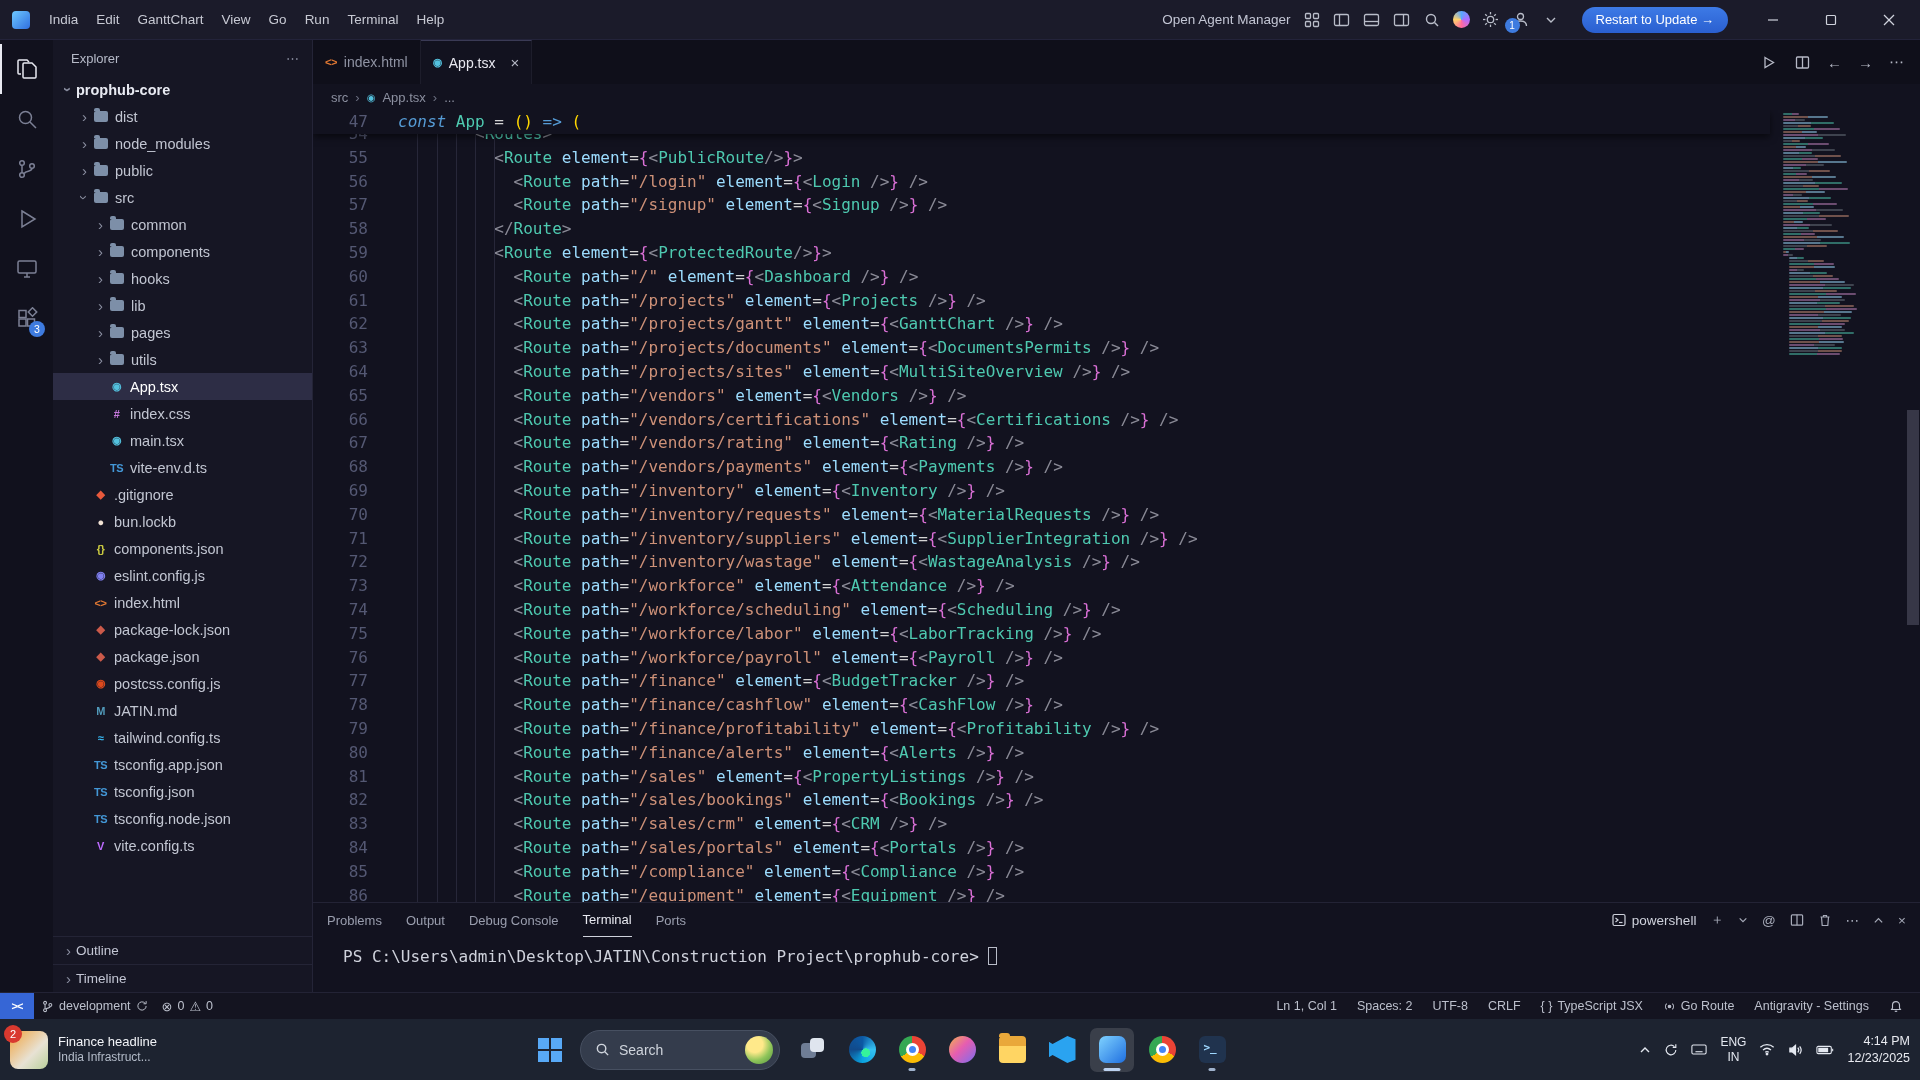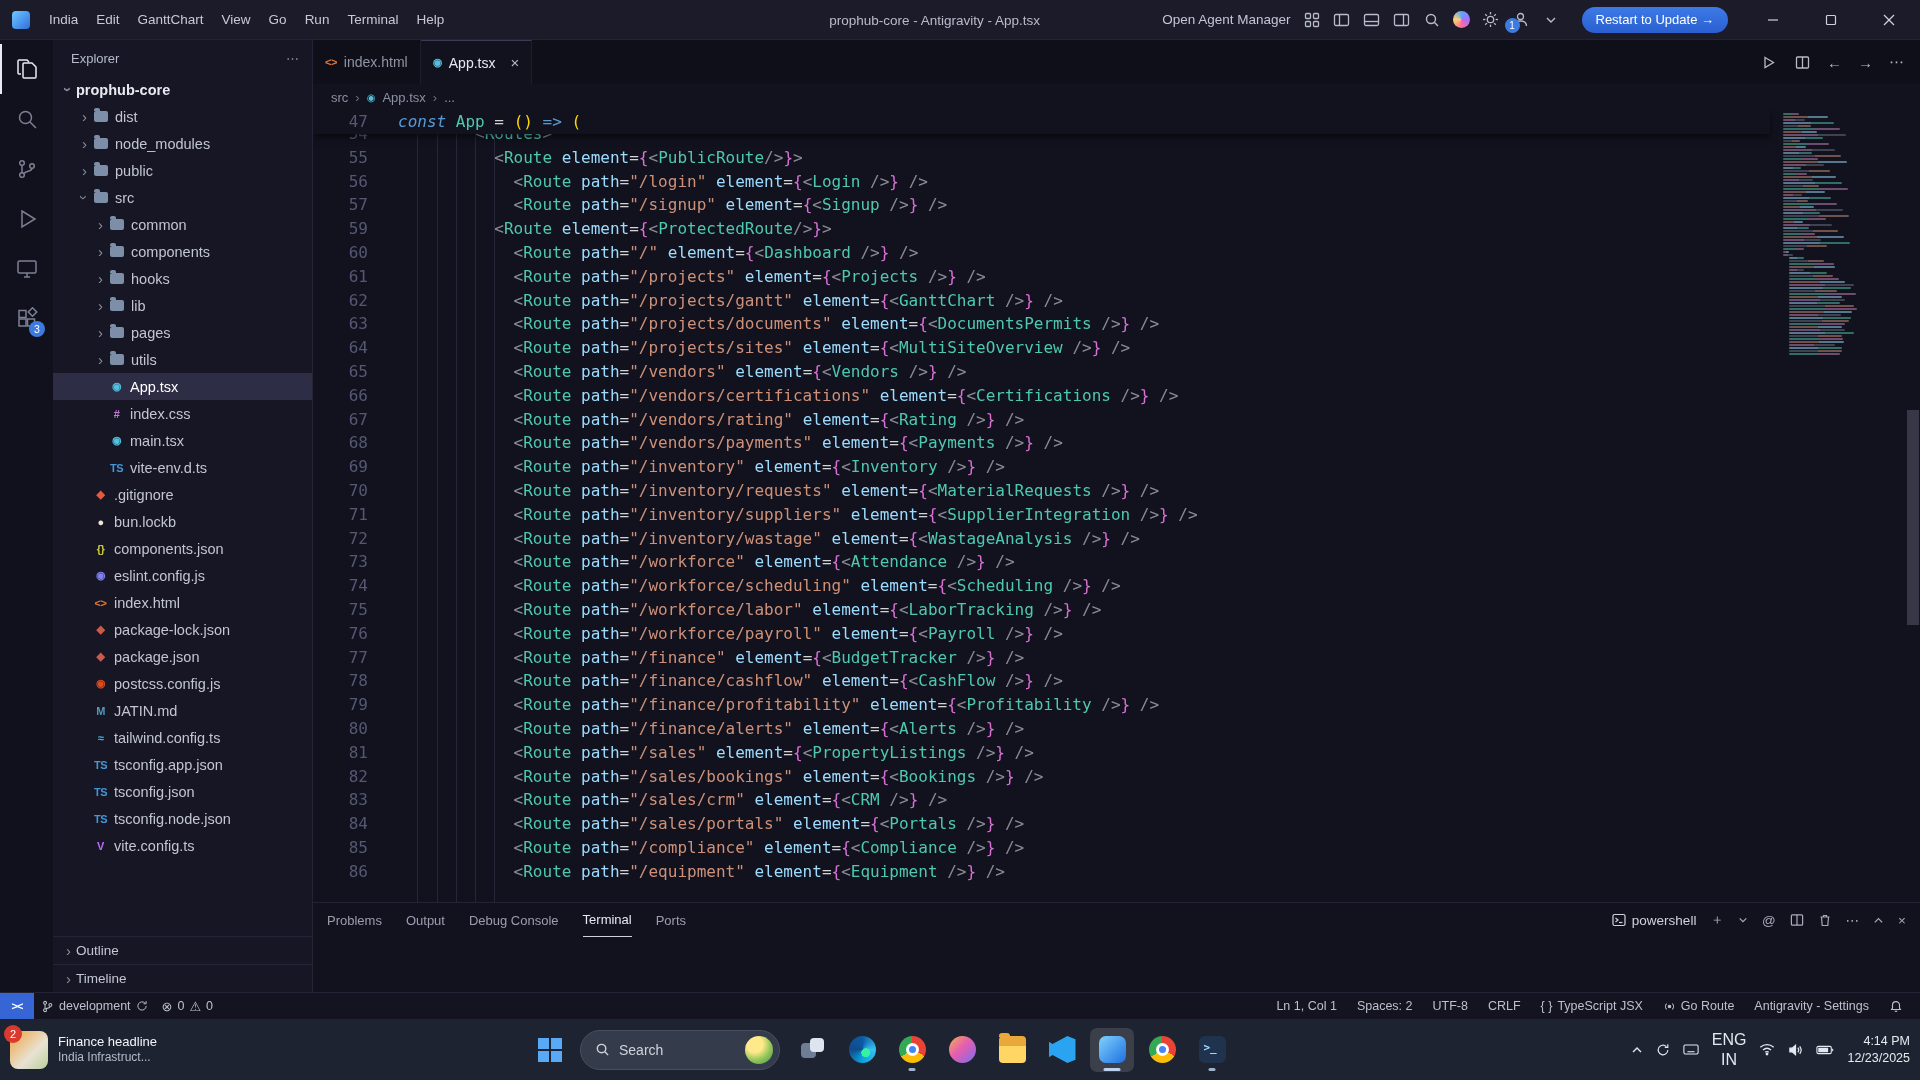--- a/index.html
+++ b/index.html
@@ -171,42 +171,41 @@
        background:linear-gradient(180deg,#e9a83a 0 38%,#ffd563 38% 100%); }
   .i-folder::before { content:''; position:absolute; top:-3px; left:0; width:11px; height:4px;
        background:#e9a83a; border-radius:3px 3px 0 0; }
   .i-vscode { background:#2aa3f0;
        clip-path:polygon(70% 0,100% 12%,100% 88%,70% 100%,15% 70%,0 80%,0 20%,15% 30%); }
   .i-antigravity { border-radius:7px; background:linear-gradient(135deg,#7fd2ff,#1f6fe0); }
   .i-terminal { border-radius:6px; background:#20334e; position:relative; }
   .i-terminal::after { content:'>_'; position:absolute; left:5px; top:5px; color:#9fd8ff;
        font:bold 11px "DejaVu Sans Mono", monospace; }
   .tb-tray { position:absolute; right:10px; top:0; bottom:0; display:flex; align-items:center; gap:13px; }
-  .tray-lang { font-size:16px; line-height:1.2; text-align:center; color:#e4e8f0; }
+  .tray-lang { font-size:12px; line-height:1.2; text-align:center; color:#e4e8f0; }
   .tray-time { font-size:12.5px; line-height:1.35; text-align:right; color:#e8eaf0; }
   svg { display:block; }
 </style>
 </head>
 <body>
 
 <div class="window">
 
   <div class="titlebar">
     <div class="app-logo"></div>
     <div style="display:flex">
         <span class="menu-item">India</span>
         <span class="menu-item">Edit</span>
         <span class="menu-item">GanttChart</span>
         <span class="menu-item">View</span>
         <span class="menu-item">Go</span>
         <span class="menu-item">Run</span>
         <span class="menu-item">Terminal</span>
         <span class="menu-item">Help</span>
       </div>
-    <div class="tb-title">prophub-core - Antigravity - App.tsx</div>
     <div class="tb-right">
       <span class="lbl">Open Agent Manager</span>
       <span class="tb-icon">
         <svg width="16" height="16" viewBox="0 0 16 16" fill="none" stroke="#b9bdc9" stroke-width="1.3">
           <rect x="1.5" y="1.5" width="5" height="5" rx="1"></rect>
             <rect x="9.5" y="1.5" width="5" height="5" rx="1"></rect>
           <rect x="1.5" y="9.5" width="5" height="5" rx="1"></rect>
             <rect x="9.5" y="9.5" width="5" height="5" rx="1"></rect>
         </svg>
         </span>
@@ -539,20 +538,21 @@
         <div class="guide" style="left:162px"></div>
         <div class="guide" style="left:181px"></div>
         <div class="sticky">
             <div class="code-line"><span class="ln">47</span><span class="lc"><span class="tk-kc">const</span><span class="tk-o"> </span><span class="tk-t">App</span><span class="tk-o"> </span><span class="tk-o">=</span><span class="tk-o"> </span><span class="tk-g">(</span><span class="tk-g">)</span><span class="tk-o"> </span><span class="tk-k">=&gt;</span><span class="tk-o"> </span><span class="tk-g">(</span></span></div>
           </div>
         <div class="code-lines">
             <div class="code-line" style="margin-top: -12px;"><span class="ln">54</span><span class="lc"><span class="tk-o">        </span><span class="tk-p">&lt;</span><span class="tk-t">Routes</span><span class="tk-p">&gt;</span></span></div>
             <div class="code-line"><span class="ln">55</span><span class="lc"><span class="tk-o">          </span><span class="tk-p">&lt;</span><span class="tk-t">Route</span><span class="tk-o"> </span><span class="tk-a">element</span><span class="tk-o">=</span><span class="tk-br">{</span><span class="tk-p">&lt;</span><span class="tk-t">PublicRoute</span><span class="tk-p">/&gt;</span><span class="tk-br">}</span><span class="tk-p">&gt;</span></span></div>
             <div class="code-line"><span class="ln">56</span><span class="lc"><span class="tk-o">            </span><span class="tk-p">&lt;</span><span class="tk-t">Route</span><span class="tk-o"> </span><span class="tk-a">path</span><span class="tk-o">=</span><span class="tk-s">"/login"</span><span class="tk-o"> </span><span class="tk-a">element</span><span class="tk-o">=</span><span class="tk-br">{</span><span class="tk-p">&lt;</span><span class="tk-t">Login</span><span class="tk-o"> </span><span class="tk-p">/&gt;</span><span class="tk-br">}</span><span class="tk-o"> </span><span class="tk-p">/&gt;</span></span></div>
             <div class="code-line"><span class="ln">57</span><span class="lc"><span class="tk-o">            </span><span class="tk-p">&lt;</span><span class="tk-t">Route</span><span class="tk-o"> </span><span class="tk-a">path</span><span class="tk-o">=</span><span class="tk-s">"/signup"</span><span class="tk-o"> </span><span class="tk-a">element</span><span class="tk-o">=</span><span class="tk-br">{</span><span class="tk-p">&lt;</span><span class="tk-t">Signup</span><span class="tk-o"> </span><span class="tk-p">/&gt;</span><span class="tk-br">}</span><span class="tk-o"> </span><span class="tk-p">/&gt;</span></span></div>
+            <div class="code-line"><span class="ln">58</span><span class="lc"><span class="tk-o">          </span><span class="tk-p">&lt;/</span><span class="tk-t">Route</span><span class="tk-p">&gt;</span></span></div>
             <div class="code-line"><span class="ln">59</span><span class="lc"><span class="tk-o">          </span><span class="tk-p">&lt;</span><span class="tk-t">Route</span><span class="tk-o"> </span><span class="tk-a">element</span><span class="tk-o">=</span><span class="tk-br">{</span><span class="tk-p">&lt;</span><span class="tk-t">ProtectedRoute</span><span class="tk-p">/&gt;</span><span class="tk-br">}</span><span class="tk-p">&gt;</span></span></div>
             <div class="code-line"><span class="ln">60</span><span class="lc"><span class="tk-o">            </span><span class="tk-p">&lt;</span><span class="tk-t">Route</span><span class="tk-o"> </span><span class="tk-a">path</span><span class="tk-o">=</span><span class="tk-s">"/"</span><span class="tk-o"> </span><span class="tk-a">element</span><span class="tk-o">=</span><span class="tk-br">{</span><span class="tk-p">&lt;</span><span class="tk-t">Dashboard</span><span class="tk-o"> </span><span class="tk-p">/&gt;</span><span class="tk-br">}</span><span class="tk-o"> </span><span class="tk-p">/&gt;</span></span></div>
             <div class="code-line"><span class="ln">61</span><span class="lc"><span class="tk-o">            </span><span class="tk-p">&lt;</span><span class="tk-t">Route</span><span class="tk-o"> </span><span class="tk-a">path</span><span class="tk-o">=</span><span class="tk-s">"/projects"</span><span class="tk-o"> </span><span class="tk-a">element</span><span class="tk-o">=</span><span class="tk-br">{</span><span class="tk-p">&lt;</span><span class="tk-t">Projects</span><span class="tk-o"> </span><span class="tk-p">/&gt;</span><span class="tk-br">}</span><span class="tk-o"> </span><span class="tk-p">/&gt;</span></span></div>
             <div class="code-line"><span class="ln">62</span><span class="lc"><span class="tk-o">            </span><span class="tk-p">&lt;</span><span class="tk-t">Route</span><span class="tk-o"> </span><span class="tk-a">path</span><span class="tk-o">=</span><span class="tk-s">"/projects/gantt"</span><span class="tk-o"> </span><span class="tk-a">element</span><span class="tk-o">=</span><span class="tk-br">{</span><span class="tk-p">&lt;</span><span class="tk-t">GanttChart</span><span class="tk-o"> </span><span class="tk-p">/&gt;</span><span class="tk-br">}</span><span class="tk-o"> </span><span class="tk-p">/&gt;</span></span></div>
             <div class="code-line"><span class="ln">63</span><span class="lc"><span class="tk-o">            </span><span class="tk-p">&lt;</span><span class="tk-t">Route</span><span class="tk-o"> </span><span class="tk-a">path</span><span class="tk-o">=</span><span class="tk-s">"/projects/documents"</span><span class="tk-o"> </span><span class="tk-a">element</span><span class="tk-o">=</span><span class="tk-br">{</span><span class="tk-p">&lt;</span><span class="tk-t">DocumentsPermits</span><span class="tk-o"> </span><span class="tk-p">/&gt;</span><span class="tk-br">}</span><span class="tk-o"> </span><span class="tk-p">/&gt;</span></span></div>
             <div class="code-line"><span class="ln">64</span><span class="lc"><span class="tk-o">            </span><span class="tk-p">&lt;</span><span class="tk-t">Route</span><span class="tk-o"> </span><span class="tk-a">path</span><span class="tk-o">=</span><span class="tk-s">"/projects/sites"</span><span class="tk-o"> </span><span class="tk-a">element</span><span class="tk-o">=</span><span class="tk-br">{</span><span class="tk-p">&lt;</span><span class="tk-t">MultiSiteOverview</span><span class="tk-o"> </span><span class="tk-p">/&gt;</span><span class="tk-br">}</span><span class="tk-o"> </span><span class="tk-p">/&gt;</span></span></div>
             <div class="code-line"><span class="ln">65</span><span class="lc"><span class="tk-o">            </span><span class="tk-p">&lt;</span><span class="tk-t">Route</span><span class="tk-o"> </span><span class="tk-a">path</span><span class="tk-o">=</span><span class="tk-s">"/vendors"</span><span class="tk-o"> </span><span class="tk-a">element</span><span class="tk-o">=</span><span class="tk-br">{</span><span class="tk-p">&lt;</span><span class="tk-t">Vendors</span><span class="tk-o"> </span><span class="tk-p">/&gt;</span><span class="tk-br">}</span><span class="tk-o"> </span><span class="tk-p">/&gt;</span></span></div>
             <div class="code-line"><span class="ln">66</span><span class="lc"><span class="tk-o">            </span><span class="tk-p">&lt;</span><span class="tk-t">Route</span><span class="tk-o"> </span><span class="tk-a">path</span><span class="tk-o">=</span><span class="tk-s">"/vendors/certifications"</span><span class="tk-o"> </span><span class="tk-a">element</span><span class="tk-o">=</span><span class="tk-br">{</span><span class="tk-p">&lt;</span><span class="tk-t">Certifications</span><span class="tk-o"> </span><span class="tk-p">/&gt;</span><span class="tk-br">}</span><span class="tk-o"> </span><span class="tk-p">/&gt;</span></span></div>
             <div class="code-line"><span class="ln">67</span><span class="lc"><span class="tk-o">            </span><span class="tk-p">&lt;</span><span class="tk-t">Route</span><span class="tk-o"> </span><span class="tk-a">path</span><span class="tk-o">=</span><span class="tk-s">"/vendors/rating"</span><span class="tk-o"> </span><span class="tk-a">element</span><span class="tk-o">=</span><span class="tk-br">{</span><span class="tk-p">&lt;</span><span class="tk-t">Rating</span><span class="tk-o"> </span><span class="tk-p">/&gt;</span><span class="tk-br">}</span><span class="tk-o"> </span><span class="tk-p">/&gt;</span></span></div>
             <div class="code-line"><span class="ln">68</span><span class="lc"><span class="tk-o">            </span><span class="tk-p">&lt;</span><span class="tk-t">Route</span><span class="tk-o"> </span><span class="tk-a">path</span><span class="tk-o">=</span><span class="tk-s">"/vendors/payments"</span><span class="tk-o"> </span><span class="tk-a">element</span><span class="tk-o">=</span><span class="tk-br">{</span><span class="tk-p">&lt;</span><span class="tk-t">Payments</span><span class="tk-o"> </span><span class="tk-p">/&gt;</span><span class="tk-br">}</span><span class="tk-o"> </span><span class="tk-p">/&gt;</span></span></div>
@@ -701,20 +701,23 @@
               </span>
             <span>⋯</span>
             <span>
               <svg width="11" height="11" viewBox="0 0 12 12" fill="none" stroke="#a7abb9" stroke-width="1.4">
                   <polyline points="2,8 6,4 10,8"></polyline>
                 </svg>
               </span>
             <span>×</span>
           </div>
         </div>
+        <div class="term-body">
+          <span>PS C:\Users\admin\Desktop\JATIN\Construction Project\prophub-core&gt;</span><span class="cursor-block"></span>
+        </div>
       </div>
     </div>
   </div>
 
   <div class="statusbar">
     <div class="remote">&gt;&lt;</div>
     <div class="st-item">
       <svg width="13" height="13" viewBox="0 0 16 16" fill="none" stroke="#bcc0cc" stroke-width="1.3">
         <circle cx="5" cy="3.5" r="1.8"></circle>
           <circle cx="5" cy="12.5" r="1.8"></circle>

